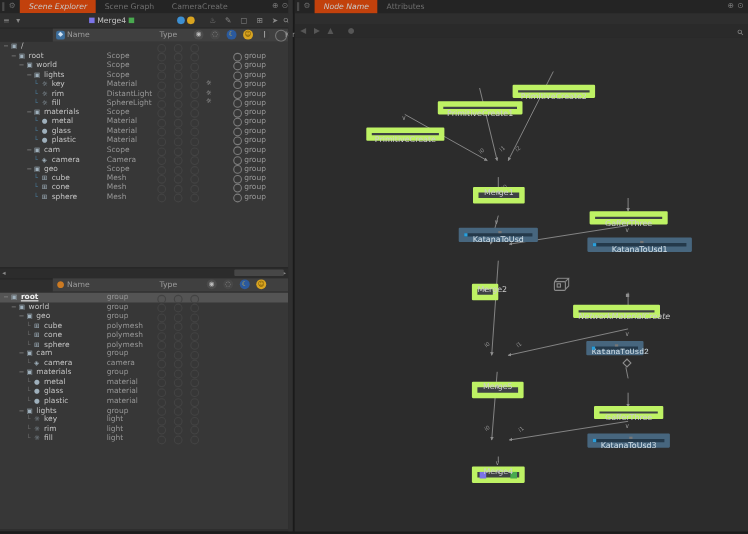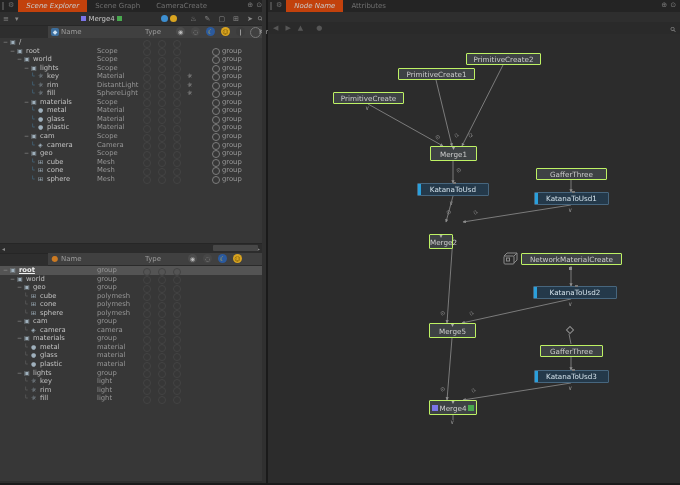--- a/index.html
+++ b/index.html
@@ -63,22 +63,22 @@
   .vstrip{position:absolute;top:0;bottom:0;right:0;width:4px;background:#303030;}
   
   .menubar{position:absolute;top:12px;left:0;right:0;height:10px;background:#2f2f2f;
            display:flex;gap:10px;padding-left:6px;align-items:center;font-size:7px;color:#b2b2b2;}
   .gtoolbar{position:absolute;top:22px;left:0;right:0;height:12px;background:#2a2a2a;
             display:flex;align-items:center;gap:7px;padding-left:5px;font-size:7px;color:#565656;
             border-bottom:1px solid #252525;}
   .gt-mag{margin-left:auto;padding-right:5px;color:#8a8a8a;}
   #canvas{position:absolute;left:0;top:34px;width:412px;height:449px;background:#2c2c2c;overflow:hidden;}
   #edge-svg{position:absolute;left:0;top:0;z-index:1;}
-  .node{position:absolute;z-index:2;box-sizing:border-box;background:#3e4244;border:1px solid #bef264;
-        border-radius:1px;color:#cccccc;font-size:7.2px;text-align:center;}
+  .node{position:absolute;z-index:2;box-sizing:border-box;background:#3e4244;border:5px solid #bef264;
+        border-radius:1px;color:#cccccc;font-size:7.2px;text-align:center;margin-top:24px;}
   .node .nlabel{display:block;line-height:11px;}
   .n-def{height:12px;}
   .n-usd{height:13px;background:#24394a;border-color:#47667e;color:#d3e1ea;}
   .n-usd .nlabel{line-height:12px;text-align:center;}
   .n-usd .usd-bar{position:absolute;left:0;top:0;bottom:0;width:3px;}
   .n-usd .nub{position:absolute;top:-2px;left:50%;width:3px;height:2px;background:#777;}
   .n-merge{height:15px;}
   .n-merge .chev{position:absolute;top:-2px;left:50%;transform:translateX(-50%);
                  font-size:6px;color:#aaaaaa;line-height:6px;}
   .n-merge .nlabel{position:absolute;bottom:0;left:0;right:0;line-height:10px;}
@@ -267,40 +267,40 @@
         <span class="nlabel">Merge1</span>
       </div>
       <div class="node n-def" style="left: 268px; top: 134px; width: 71px;">
         <span class="nlabel">GafferThree</span>
       </div>
       <div class="node n-usd" style="left: 149px; top: 149px; width: 72px;">
         <span class="usd-bar" style="background: rgb(42, 160, 220);"></span>
         <span class="nub"></span>
         <span class="nlabel">KatanaToUsd</span>
       </div>
-      <div class="node n-usd" style="left: 266px; top: 158px; width: 75px;">
+      <div class="node n-usd" style="left: 266px; top: 158px; width: 95px;">
         <span class="usd-bar" style="background: rgb(42, 160, 220);"></span>
         <span class="nub"></span>
         <span class="nlabel">KatanaToUsd1</span>
       </div>
       <div class="node n-merge" style="left: 161px; top: 200px; width: 24px;">
         <span class="chev">▾</span>
         <span class="nlabel">Merge2</span>
       </div>
-      <div class="node n-def" style="left: 253px; top: 219px; width: 101px;">
+      <div class="node n-def" style="left: 253px; top: 219px; width: 79px; font-style: italic;">
         <span class="nlabel">NetworkMaterialCreate</span>
       </div>
       <div class="pkg-icon" style="left: 234px; top: 218px;"><svg width="16" height="15" xmlns="http://www.w3.org/2000/svg">
           <g fill="none" stroke="#8a8a8a" stroke-width="1">
             <rect x="2" y="4" width="10" height="8" rx="1"></rect>
             <path d="M2 4 L5 1 L15 1 L12 4 M15 1 L15 8 L12 11"></path>
             <rect x="4.5" y="6" width="3" height="3"></rect>
           </g>
         </svg></div>
-      <div class="node n-usd" style="left: 265px; top: 252px; width: 84px;">
+      <div class="node n-usd" style="left: 265px; top: 252px; width: 52px; font-family: Liberation Mono, monospace;">
         <span class="usd-bar" style="background: rgb(42, 160, 220);"></span>
         <span class="nub"></span>
         <span class="nlabel">KatanaToUsd2</span>
       </div>
       <div class="node n-merge" style="left: 161px; top: 289px; width: 47px;">
         <span class="chev">▾</span>
         <span class="nlabel">Merge5</span>
       </div>
       <div class="node n-def" style="left: 272px; top: 311px; width: 63px;">
         <span class="nlabel">GafferThree</span>

